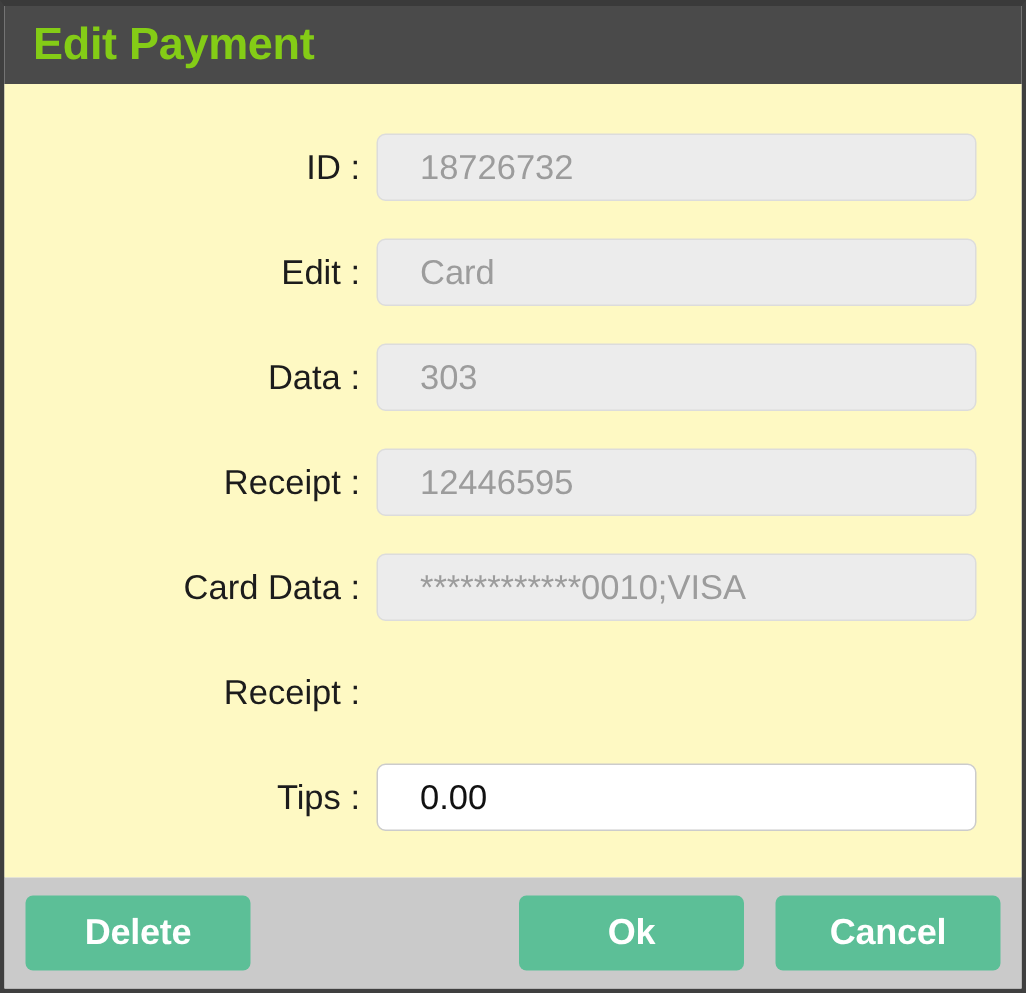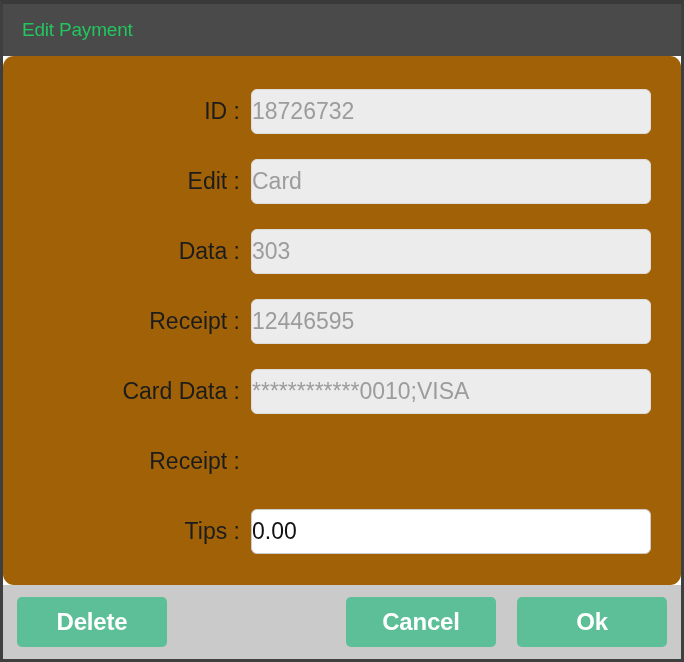--- a/index.html
+++ b/index.html
@@ -32,34 +32,33 @@
   .titlebar {
     background: #4a4a4a;
     height: 52px;
     flex: 0 0 52px;
     display: flex;
     align-items: center;
     padding: 0 0 0 19px;
     box-sizing: border-box;
   }
   .titlebar-text {
-    color: #22c55e;
-    font-size: 19px;
-    font-weight: normal;
+    color: #84cc16;
+    font-size: 30px;
+    font-weight: bold;
     letter-spacing: -0.2px;
     white-space: nowrap;
   }
 
   
   .form-body {
     flex: 1 1 auto;
-    background: #a16207;
+    background: #fef9c3;
     padding-top: 20px;
     box-sizing: border-box;
-    border-radius: 11px;
   }
 
   .field-row {
     display: flex;
     align-items: center;
     height: 70px;
     box-sizing: border-box;
   }
 
   .field-label {
@@ -74,21 +73,21 @@
   }
 
   .field-input {
     flex: 0 0 400px;
     width: 400px;
     height: 45px;
     box-sizing: border-box;
     border-radius: 6px;
     font-family: "Liberation Sans", sans-serif;
     font-size: 23px;
-    padding: 0 0;
+    padding: 0 28px;
     outline: none;
   }
 
   .field-input.disabled {
     background: #ececec;
     border: 1px solid #dcdcdc;
     color: #9c9c9c;
   }
 
   .field-input.editable {
@@ -185,17 +184,17 @@
     <div class="field-row">
       <div class="field-label">Tips :</div>
       <input class="field-input editable" type="text" value="0.00" style="">
     </div>
 
   </div>
 
   <div class="footer">
     <button class="btn">Delete</button>
     <div class="footer-spacer"></div>
+    <button class="btn">Ok</button>
     <button class="btn">Cancel</button>
-    <button class="btn">Ok</button>
   </div>
 
 </div>
 
 </body></html>

